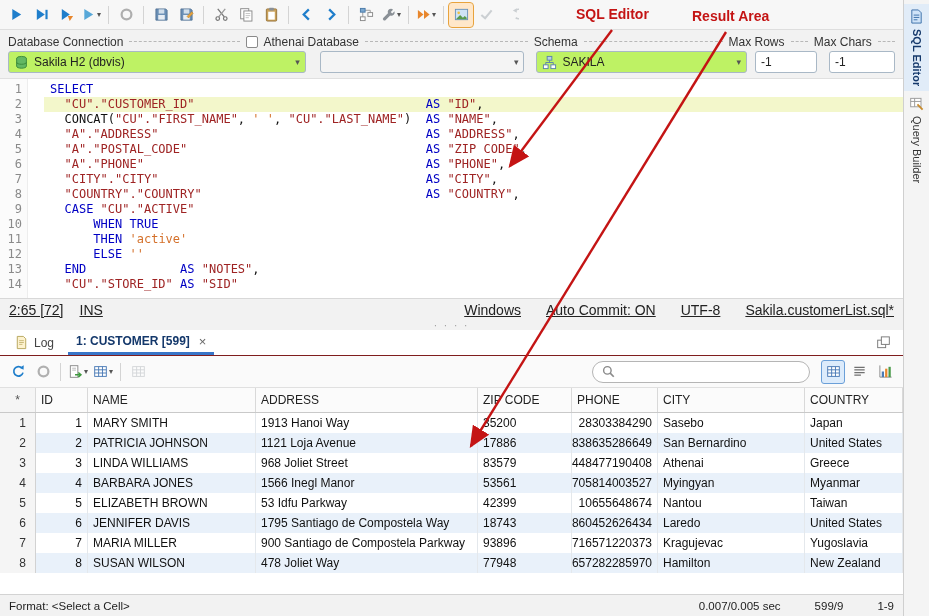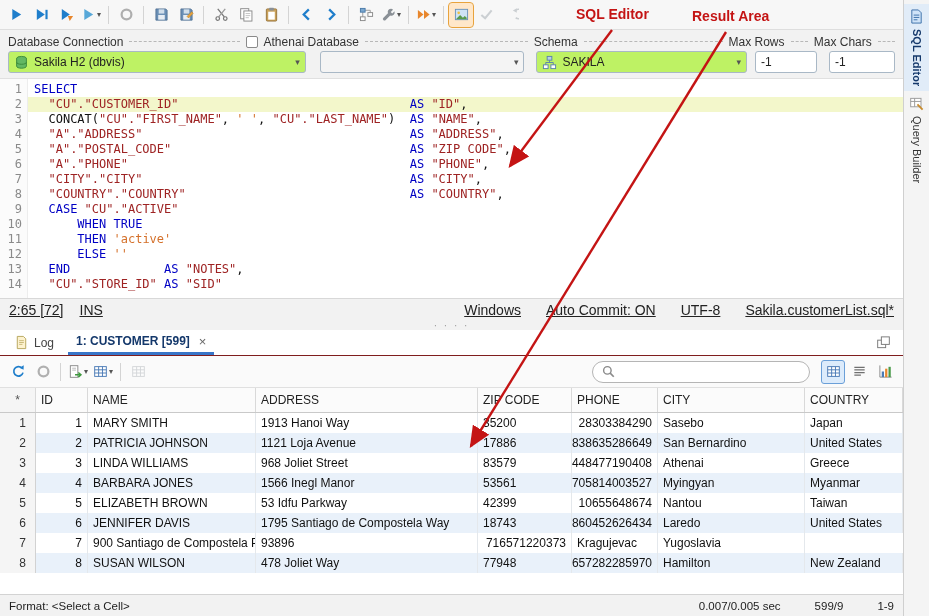--- a/index.html
+++ b/index.html
@@ -25,21 +25,21 @@
   .combo { height:22px; background:#bef264; border:1px solid #a9b8c6; border-radius:3px; display:flex; align-items:center; gap:5px; padding:0 5px; color:#222; }
   .combo .spacer { flex:1; }
   .combo .caret { font-size:9px; }
   .combo.disabledc { background:#f4f4f4; }
   .num-input { height:22px; background:#fff; border:1px solid #a9b8c6; border-radius:3px; padding:0 5px; font-family:"Liberation Sans",sans-serif; font-size:12px; color:#222; }
 
   
   .editor { height:220px; flex:none; background:#fff; display:flex; font-family:"DejaVu Sans Mono", monospace; font-size:12px; line-height:15px; border-top:1px solid #e0e0e0; }
   .gutter { width:28px; flex:none; padding:3px 5px 0 0; text-align:right; color:#8a8a8a; background:#fbfbfb; border-right:1px solid #ededed; }
   .gutter .ln { height:15px; }
-  .code { flex:1; padding-top:3px; white-space:pre; overflow:hidden; }
+  .code { flex:1; padding-top:3px; white-space:pre; overflow:hidden;margin-left:16px; }
   .cl { height:15px; padding-left:6px; }
   .cl.cur { background:#f3f7cb; }
   .tok-kw { color:#0000c4; }
   .tok-id { color:#9e2323; }
   .tok-str { color:#d4702a; }
   .tok-p { color:#111; }
 
   
   .editor-status { height:22px; flex:none; background:#f2f2f2; border-top:1px solid #d8d8d8; display:flex; align-items:center; padding:0 9px; font-size:14px; color:#222; gap:16px; white-space:nowrap;text-decoration:underline; }
   .es-right { margin-left:auto; display:flex; gap:25px; }
@@ -466,20 +466,21 @@
             <div class="gc">JENNIFER DAVIS</div>
             <div class="gc">1795 Santiago de Compostela Way</div>
             <div class="gc">18743</div>
             <div class="gc right">860452626434</div>
             <div class="gc">Laredo</div>
             <div class="gc">United States</div>
           </div>
           <div class="g-row">
             <div class="gc num">7</div>
             <div class="gc right">7</div>
+            <div class="gc">MARIA MILLER</div>
             <div class="gc">900 Santiago de Compostela Parkway</div>
             <div class="gc">93896</div>
             <div class="gc right">716571220373</div>
             <div class="gc">Kragujevac</div>
             <div class="gc">Yugoslavia</div>
           </div>
           <div class="g-row alt">
             <div class="gc num">8</div>
             <div class="gc right">8</div>
             <div class="gc">SUSAN WILSON</div>

